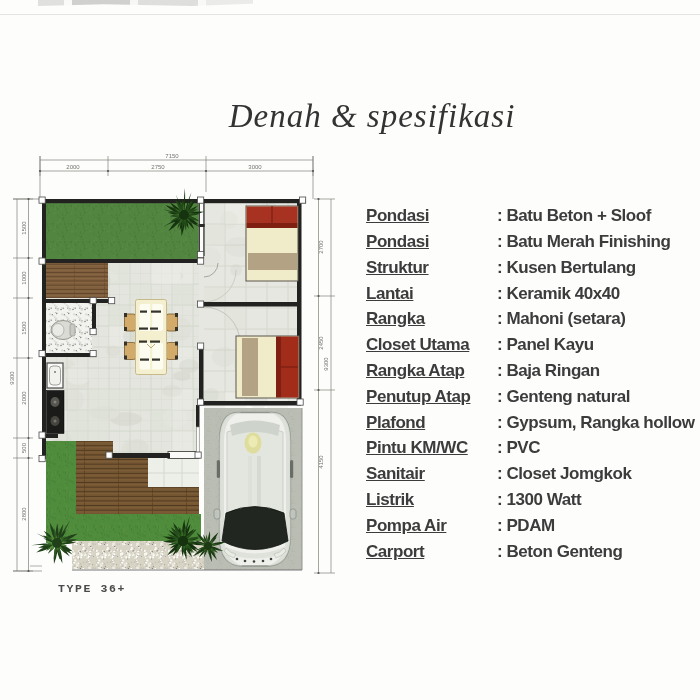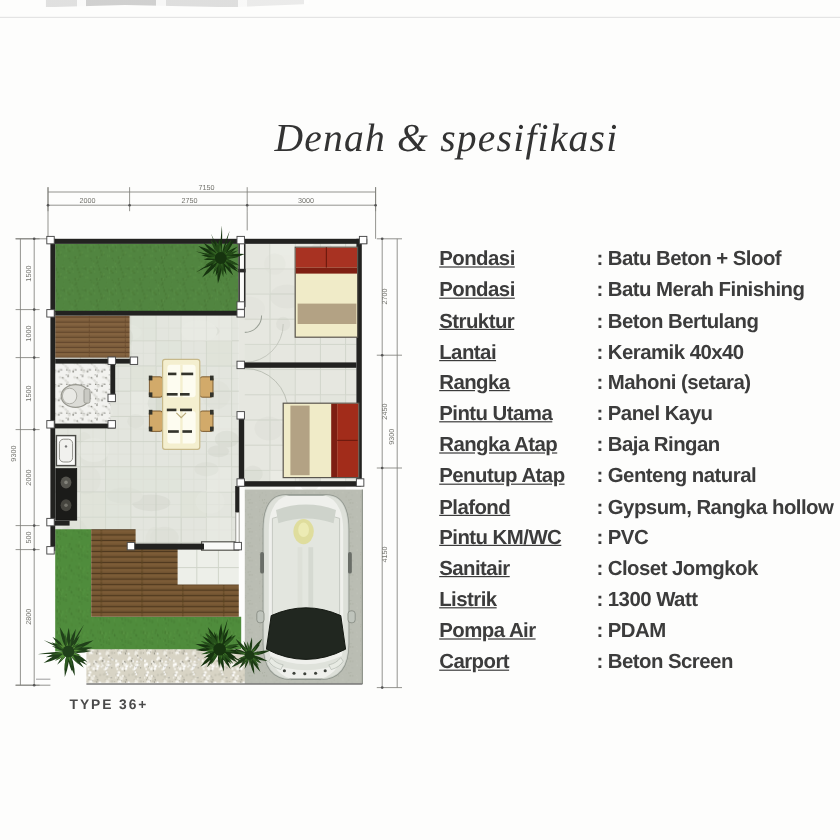--- a/index.html
+++ b/index.html
@@ -10,21 +10,21 @@
          color:#333;letter-spacing:1px;}
   .topline{position:absolute;top:14px;left:0;width:700px;height:1px;background:#e4e4e4;}
   .smudge{position:absolute;top:0;left:38px;width:220px;height:6px;opacity:0.4;
           background:linear-gradient(90deg,#b5b5b5 0 26px,#f5f5f5 26px 34px,#8d8d8d 34px 92px,#eee 92px 100px,#b0b0b0 100px 160px,#f2f2f2 160px 168px,#cfcfcf 168px 215px,#fff 215px);
           clip-path:polygon(0 0,100% 0,100% 55%,70% 100%,30% 70%,0 100%);}
   .spec{position:absolute;left:0;top:0;font-weight:bold;color:#3c3c3c;font-size:17px;
         line-height:18px;letter-spacing:-0.45px;}
   .lab{position:absolute;left:366px;white-space:nowrap;text-decoration:underline;}
   .val{position:absolute;left:497px;white-space:nowrap;}
   .type{position:absolute;left:58px;top:582px;font-weight:bold;font-size:11.5px;
-        letter-spacing:1.6px;color:#4a4a4a;}
+        letter-spacing:1.6px;color:#4a4a4a;font-family:Liberation Mono, monospace;}
   svg{position:absolute;left:0;top:0;}
 </style>
 </head>
 <body>
 <div class="topline"></div>
 <div class="smudge"></div>
 <div class="title">Denah &amp; spesifikasi</div>
 
 <svg width="700" height="700" viewBox="0 0 700 700">
 <defs>
@@ -632,38 +632,38 @@
       <circle r="5" fill="#1c3a14"></circle>
     </g>
 </svg>
 
 <div class="spec">
 <span class="lab" style="top:207px">Pondasi</span>
     <span class="val" style="top:207px">: Batu Beton + Sloof</span>
 <span class="lab" style="top:233px">Pondasi</span>
     <span class="val" style="top:233px">: Batu Merah Finishing</span>
 <span class="lab" style="top:259px">Struktur</span>
-    <span class="val" style="top:259px">: Beton Bertulang</span>
+    <span class="val" style="top:259px">: Kusen Bertulang</span>
 <span class="lab" style="top:285px">Lantai</span>
     <span class="val" style="top:285px">: Keramik 40x40</span>
 <span class="lab" style="top:310px">Rangka</span>
     <span class="val" style="top:310px">: Mahoni (setara)</span>
-<span class="lab" style="top:336px">Pintu Utama</span>
+<span class="lab" style="top:336px">Closet Utama</span>
     <span class="val" style="top:336px">: Panel Kayu</span>
 <span class="lab" style="top:362px">Rangka Atap</span>
     <span class="val" style="top:362px">: Baja Ringan</span>
 <span class="lab" style="top:388px">Penutup Atap</span>
     <span class="val" style="top:388px">: Genteng natural</span>
 <span class="lab" style="top:414px">Plafond</span>
     <span class="val" style="top:414px">: Gypsum, Rangka hollow</span>
 <span class="lab" style="top:439px">Pintu KM/WC</span>
     <span class="val" style="top:439px">: PVC</span>
 <span class="lab" style="top:465px">Sanitair</span>
     <span class="val" style="top:465px">: Closet Jomgkok</span>
 <span class="lab" style="top:491px">Listrik</span>
     <span class="val" style="top:491px">: 1300 Watt</span>
 <span class="lab" style="top:517px">Pompa Air</span>
     <span class="val" style="top:517px">: PDAM</span>
 <span class="lab" style="top:543px">Carport</span>
-    <span class="val" style="top:543px">: Beton Screen</span>
+    <span class="val" style="top:543px">: Beton Genteng</span>
 </div>
 
 <div class="type">TYPE 36+</div>
 
 </body></html>

